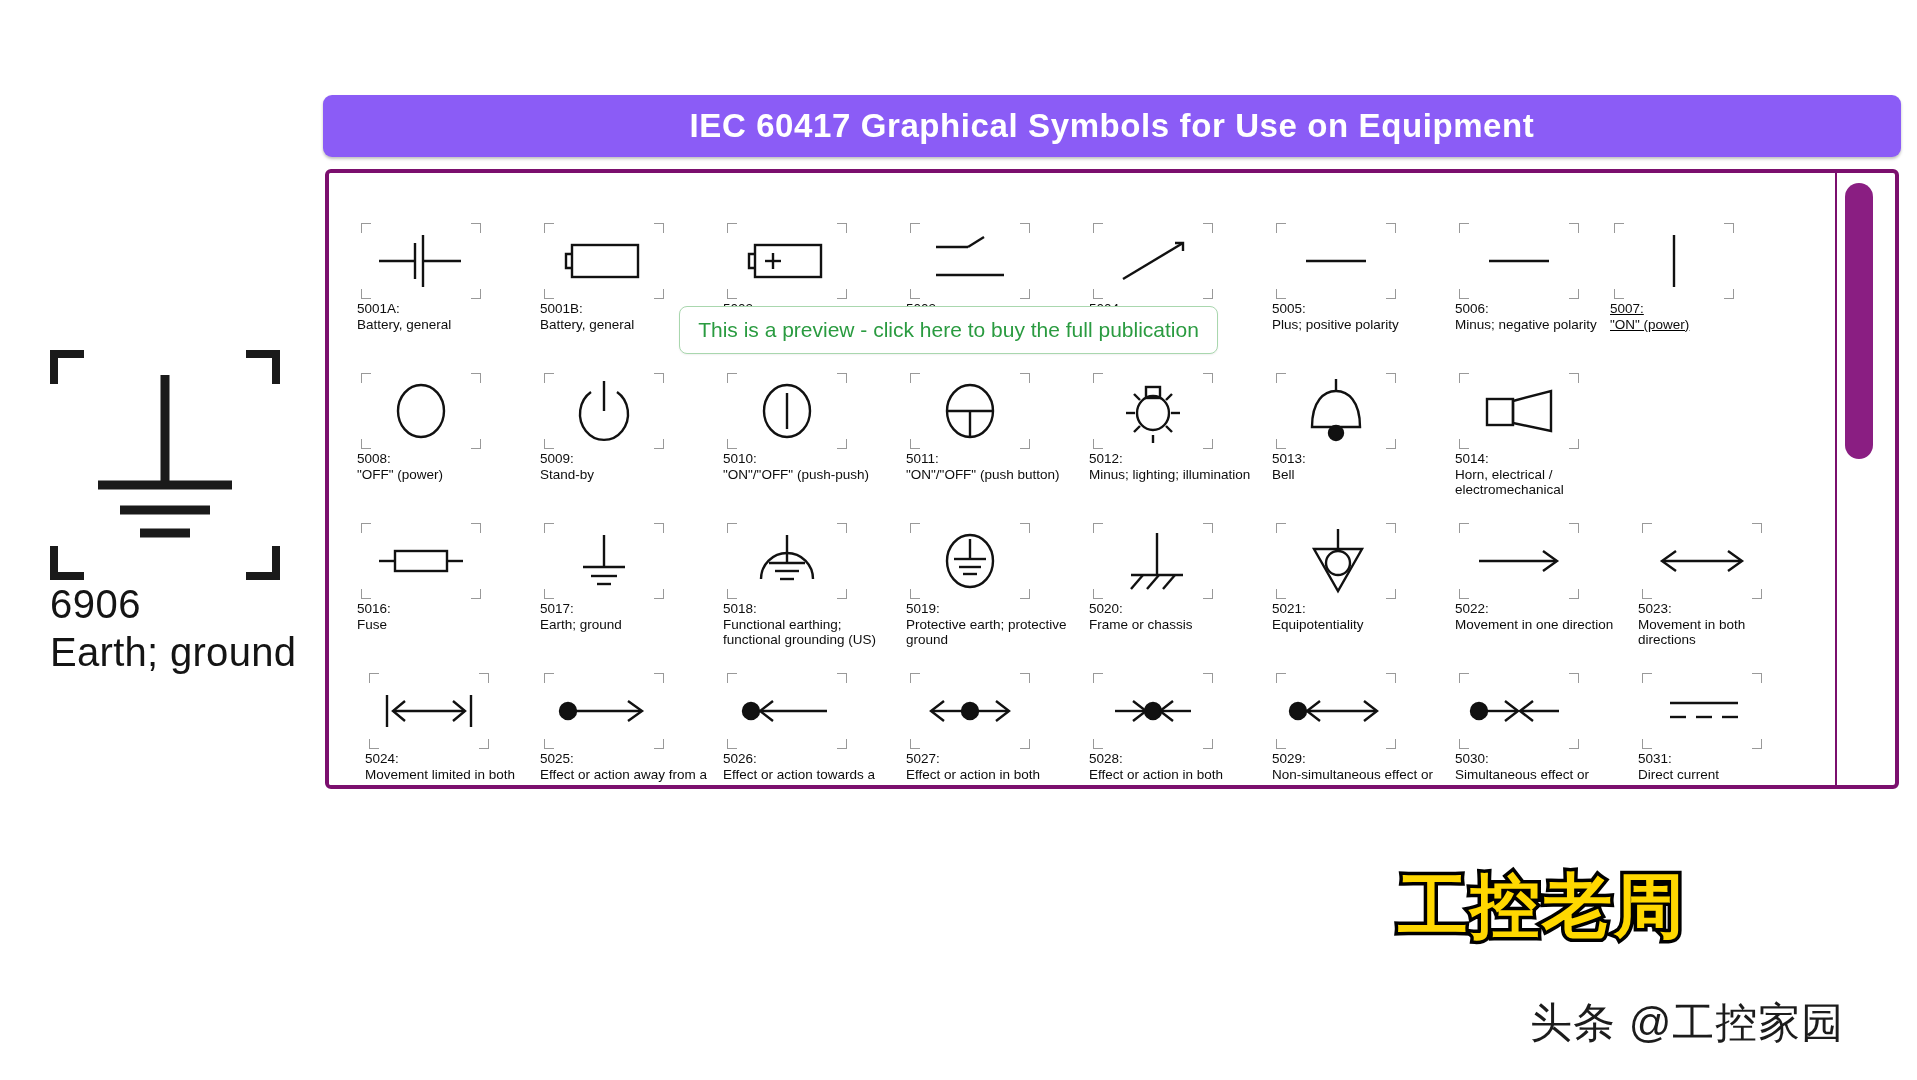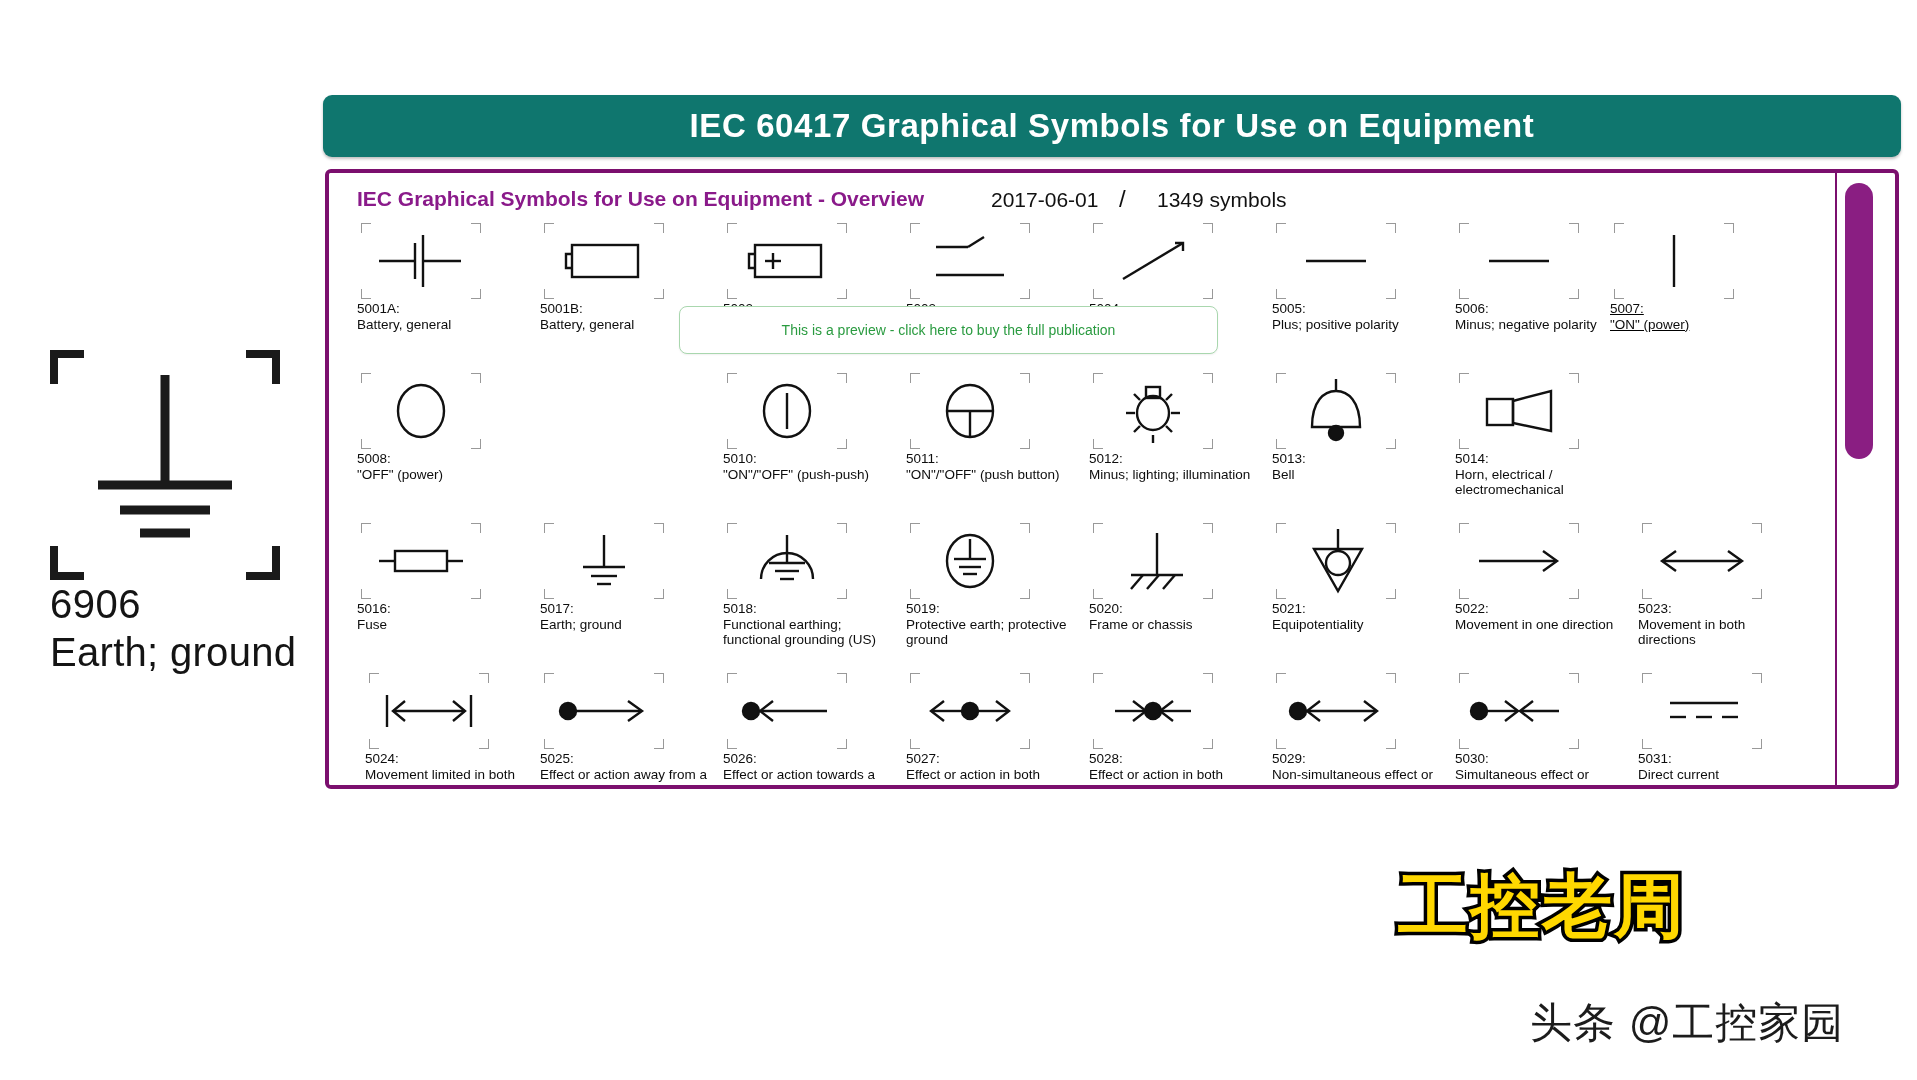--- a/index.html
+++ b/index.html
@@ -224,21 +224,21 @@
     border: 1.5px solid #a9d7ae;
     border-radius: 8px;
     display: flex;
     align-items: center;
     justify-content: center;
     z-index: 30;
     box-shadow: 0 1px 2px rgba(0,0,0,0.06);
   }
   #preview-banner .t {
     color: #2a9b40;
-    font-size: 14px;
+    font-size: 21px;
     white-space: nowrap;
   }
 
   
   #scroll-track {
     position: absolute;
     right: 2px;
     top: 0;
     width: 56px;
     height: 612px;
@@ -301,34 +301,28 @@
           <line x1="90" y1="183" x2="140" y2="183"></line>
         </g>
       </svg>
     </div>
     <div id="hero-code">6906</div>
     <div id="hero-name">Earth; ground</div>
   </div>
 
   <div id="doc">
 
-    <div id="title-bar" style="background: #0f766e;">
+    <div id="title-bar" style="background: #8b5cf6;">
       <span class="t">IEC 60417 Graphical Symbols for Use on Equipment</span>
     </div>
 
     <div id="viewer" style="border-color: rgb(123, 15, 110);">
 
       <div id="page">
 
-        <div id="doc-head">
-          <span id="doc-subtitle" style="color: rgb(138, 26, 138);">IEC Graphical Symbols for Use on Equipment - Overview</span>
-          <span id="doc-date">2017-06-01</span>
-          <span id="doc-sep">/</span>
-          <span id="doc-count">1349 symbols</span>
-        </div>
 
         <div id="grid">
             <div class="row">
               <div class="cell" style="left: 0px;">
                 <div class="sym-box">
                   <span class="tick tk-tl"></span>
                   <span class="tick tk-tr"></span>
                   <span class="tick tk-bl"></span>
                   <span class="tick tk-br"></span>
                   <div class="sym-art">
@@ -499,20 +493,40 @@
                     <svg width="120" height="76" viewBox="0 0 120 76">
                       <g stroke="#111" fill="none" stroke-width="2.4" stroke-linecap="butt">
                         <ellipse cx="60" cy="38" rx="23" ry="26"></ellipse>
                       </g>
                     </svg>
                   </div>
                 </div>
                 <div class="lbl">
                   <span class="code">5008:</span>
                   <span class="desc">"OFF" (power)</span>
+                </div>
+              </div>
+              <div class="cell" style="left: 183px;">
+                <div class="sym-box">
+                  <span class="tick tk-tl"></span>
+                  <span class="tick tk-tr"></span>
+                  <span class="tick tk-bl"></span>
+                  <span class="tick tk-br"></span>
+                  <div class="sym-art">
+                    <svg width="120" height="76" viewBox="0 0 120 76">
+                      <g stroke="#111" fill="none" stroke-width="2.4" stroke-linecap="butt">
+                        <path d="M47 19 A24 26 0 1 0 73 19"></path>
+                        <line x1="60" y1="8" x2="60" y2="38"></line>
+                      </g>
+                    </svg>
+                  </div>
+                </div>
+                <div class="lbl">
+                  <span class="code">5009:</span>
+                  <span class="desc">Stand-by</span>
                 </div>
               </div>
               <div class="cell" style="left: 366px;">
                 <div class="sym-box">
                   <span class="tick tk-tl"></span>
                   <span class="tick tk-tr"></span>
                   <span class="tick tk-bl"></span>
                   <span class="tick tk-br"></span>
                   <div class="sym-art">
                     <svg width="120" height="76" viewBox="0 0 120 76">

